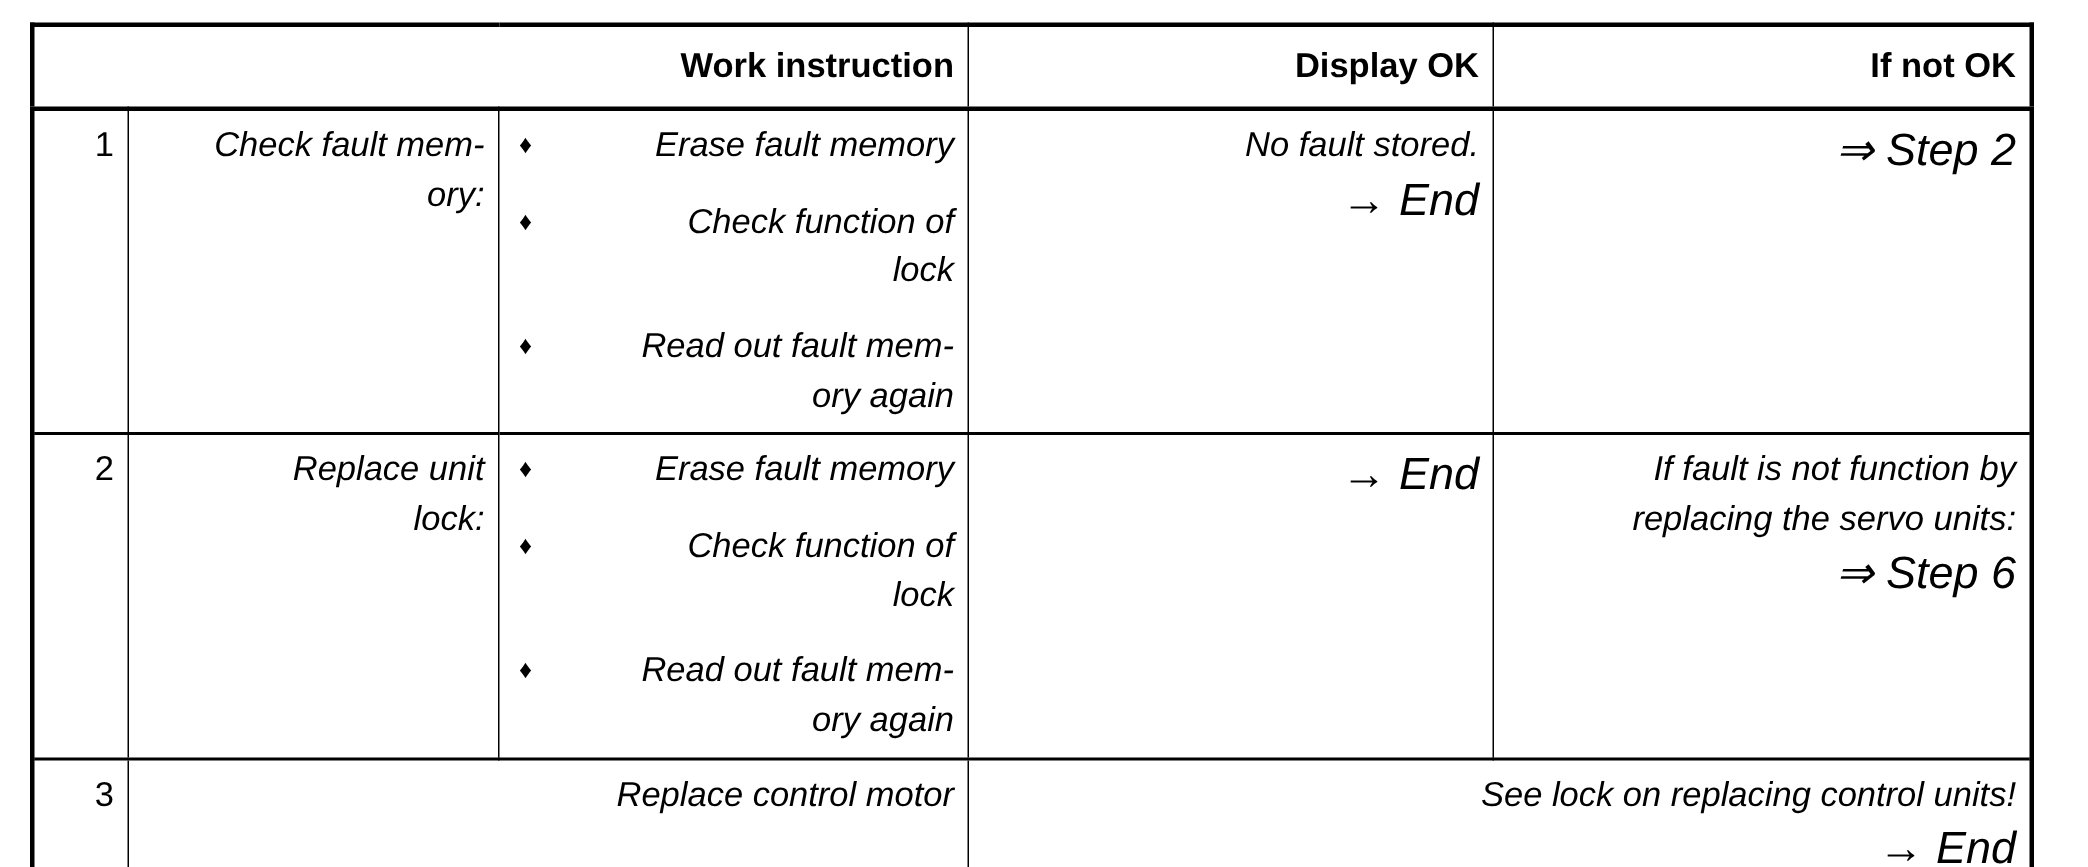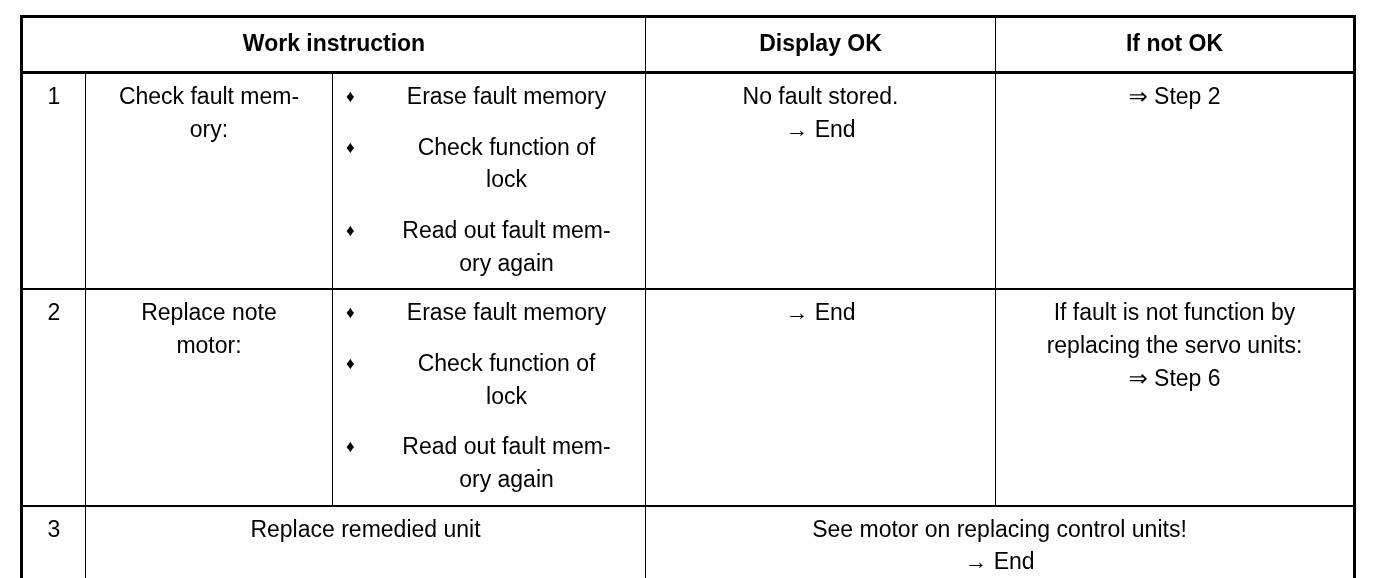--- a/index.html
+++ b/index.html
@@ -37,21 +37,21 @@
   }
 
   table.proc td,
   table.proc th {
     border: 1px solid #000000;
     vertical-align: top;
     padding: 6px 9px 9px 9px;
     font-size: 23px;
     line-height: 1.42;
     font-weight: normal;
-    text-align: center;
+    text-align: right;
   }
 
   
   table.proc {
     border: 3px solid #000000;
   }
 
   
   tr.head-row th {
     font-weight: bold;
@@ -100,22 +100,22 @@
     margin-bottom: 0;
   }
   ul.bullets li .dia {
     position: absolute;
     left: 4px;
     top: 0;
     font-size: 17px;
     line-height: 1.95;
   }
 
-  .line { display: block; }
-  .arrow { font-size: 23px; }
+  .line { display: block; font-style: italic; }
+  .arrow { font-size: 30px; }
 
   .tall-1 { height: 196px; }
   .tall-2 { height: 198px; }
   .tall-3 { height: 76px; }
 </style>
 </head>
 <body>
 
 <div class="page">
   <div class="table-wrap">
@@ -170,22 +170,22 @@
 
           <td>
             <span class="line arrow">⇒ Step 2</span>
           </td>
         </tr>
 
         <tr class="step-row">
           <td class="num-cell tall-2">2</td>
 
           <td>
-            <span class="line">Replace note</span>
-            <span class="line">motor:</span>
+            <span class="line">Replace unit</span>
+            <span class="line">lock:</span>
           </td>
 
           <td>
             <ul class="bullets">
               <li>
                 <span class="dia">♦</span>
                 <span class="line">Erase fault memory</span>
               </li>
               <li>
                 <span class="dia">♦</span>
@@ -208,25 +208,25 @@
             <span class="line">If fault is not function by</span>
             <span class="line">replacing the servo units:</span>
             <span class="line arrow">⇒ Step 6</span>
           </td>
         </tr>
 
         <tr class="step-row last-row">
           <td class="num-cell tall-3">3</td>
 
           <td colspan="2">
-            <span class="line">Replace remedied unit</span>
+            <span class="line">Replace control motor</span>
           </td>
 
           <td colspan="2">
-            <span class="line">See motor on replacing control units!</span>
+            <span class="line">See lock on replacing control units!</span>
             <span class="line arrow">→ End</span>
           </td>
         </tr>
 
       </tbody>
     </table>
   </div>
 </div>
 
 </body></html>

